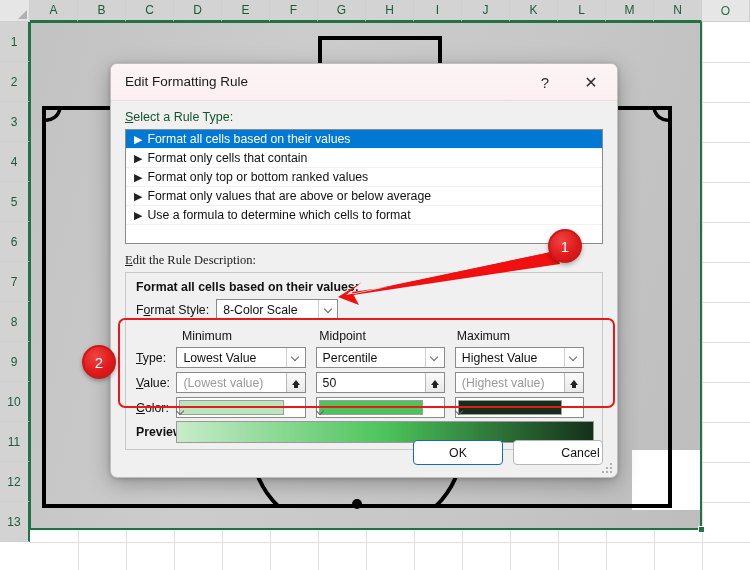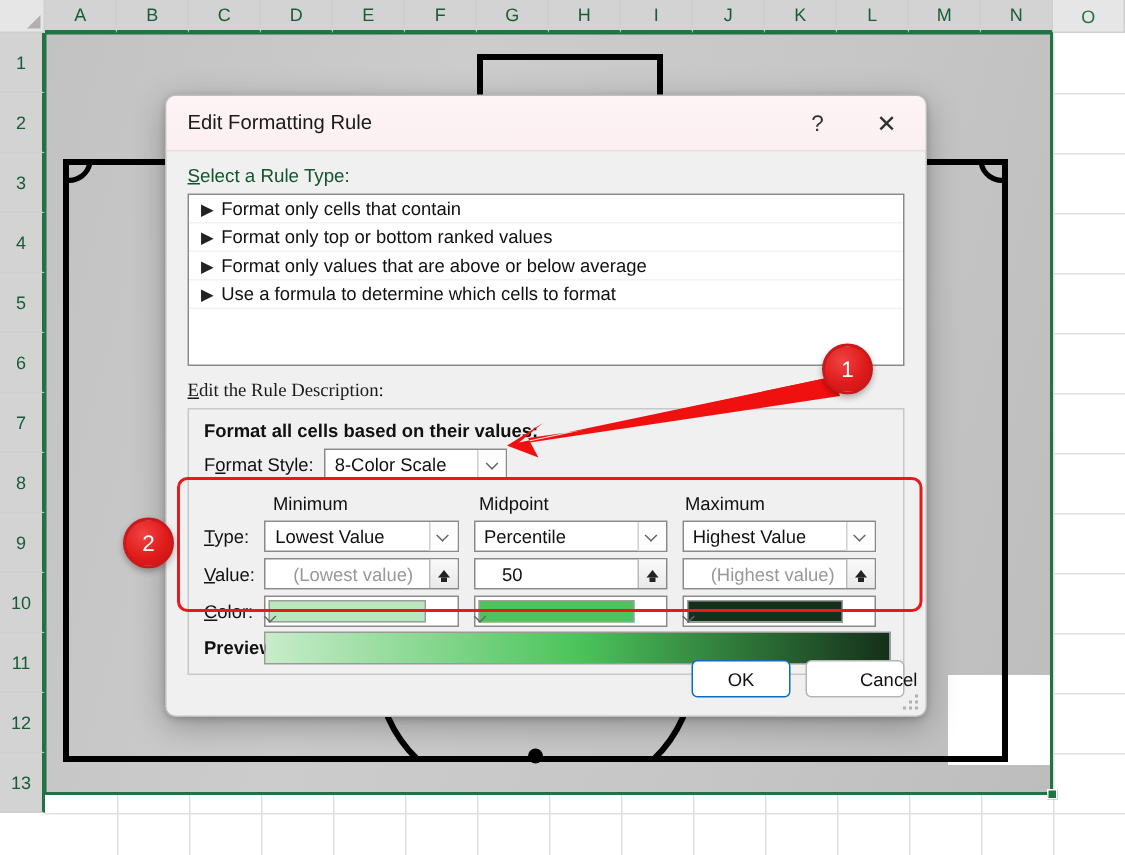--- a/index.html
+++ b/index.html
@@ -154,21 +154,21 @@
   .tri-headers { display: flex; margin-left: 46px; }
   .tri-head { width: 147px; margin-right: 10px; font-size: 12.3px; color: #111; }
   .tri-row { display: flex; align-items: center; margin-top: 4px; }
   .tri-rowlabel { width: 46px; font-size: 12.3px; color: #111; }
   .tri-cell { width: 147px; margin-right: 10px; }
 
   .spin {
     position: relative; background: #ffffff; border: 1px solid #8a8a8a;
     height: 21px; display: flex; align-items: center;
   }
-  .spin .stext { padding-left: 18px; font-size: 12.3px; color: #111; }
+  .spin .stext { padding-left: 6px; font-size: 12.3px; color: #111; }
   .spin .stext.ph { color: #999; }
   .spin .sbtn {
     position: absolute; right: 0; top: 0; bottom: 0; width: 19px;
     background: linear-gradient(180deg,#fafafa,#e9e9e9);
     border-left: 1px solid #b9b9b9;
     display: flex; align-items: center; justify-content: center;
   }
   .upar { width: 0; height: 0; border-left: 4px solid transparent; border-right: 4px solid transparent; border-bottom: 5px solid #222; position: relative; }
   .upar:after { content:""; position:absolute; left:-2px; top:5px; width:4px; height:3px; background:#222; }
 
@@ -182,21 +182,21 @@
   }
 
   .preview-row { position: absolute; left: 10px; top: 148px; right: 8px; display: flex; align-items: center; }
   .preview-label { font-size: 12.3px; font-weight: bold; color: #111; width: 40px; }
   .preview-bar {
     height: 22px; flex: 1; border: 1px solid #9a9a9a;
   }
 
   .btn-row { position: absolute; right: 14px; bottom: 12px; display: flex; gap: 10px; }
   .btn {
-    width: 66px; height: 25px; border-radius: 4px;
+    width: 90px; height: 25px; border-radius: 4px;
     background: #ffffff; font-size: 12.3px; color: #111;
     display: flex; align-items: center; justify-content: center;
   }
   .btn.primary { border: 1.6px solid #0f6cbd; }
   .btn.normal { border: 1px solid #b5b5b5; padding-left: 45px; }
 
   .resize-grip { position: absolute; right: 4px; bottom: 3px; width: 11px; height: 11px; }
   .resize-grip i { position: absolute; width: 2px; height: 2px; background: #b0b0b0; }
 
   
@@ -318,20 +318,21 @@
       <div class="tb-btn tb-close">✕</div>
     </div>
 
     <div class="dlg-body">
 
       <div class="label-lead">
         <u>S</u><span id="ruleTypeLabelRest">elect a Rule Type:</span>
       </div>
 
       <div class="rule-list" id="ruleList">
+          <div class="rule-item selected"><span class="bullet">▶</span><span>Format all cells based on their values</span></div>
           <div class="rule-item"><span class="bullet">▶</span><span>Format only cells that contain</span></div>
           <div class="rule-item"><span class="bullet">▶</span><span>Format only top or bottom ranked values</span></div>
           <div class="rule-item"><span class="bullet">▶</span><span>Format only values that are above or below average</span></div>
           <div class="rule-item"><span class="bullet">▶</span><span>Use a formula to determine which cells to format</span></div>
         </div>
 
       <div class="desc-label">
         <u>E</u><span id="descLabelRest">dit the Rule Description:</span>
       </div>
 

